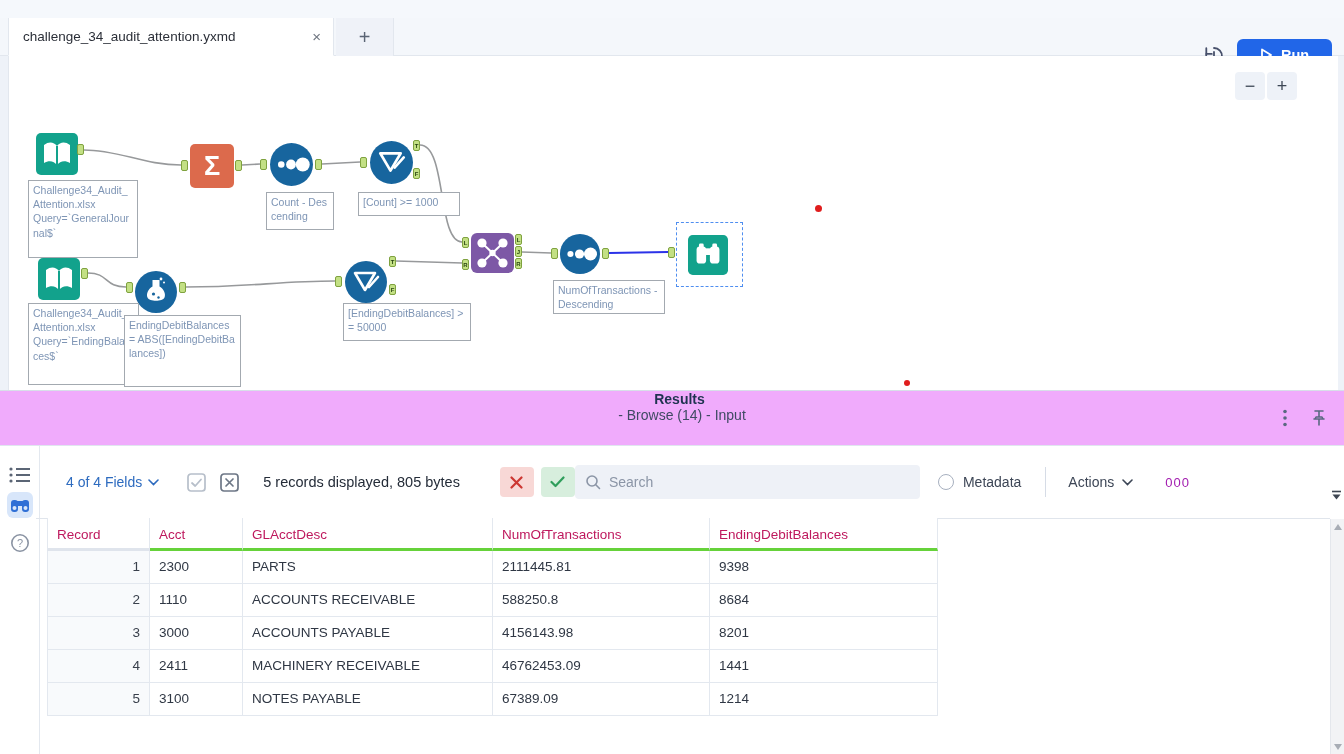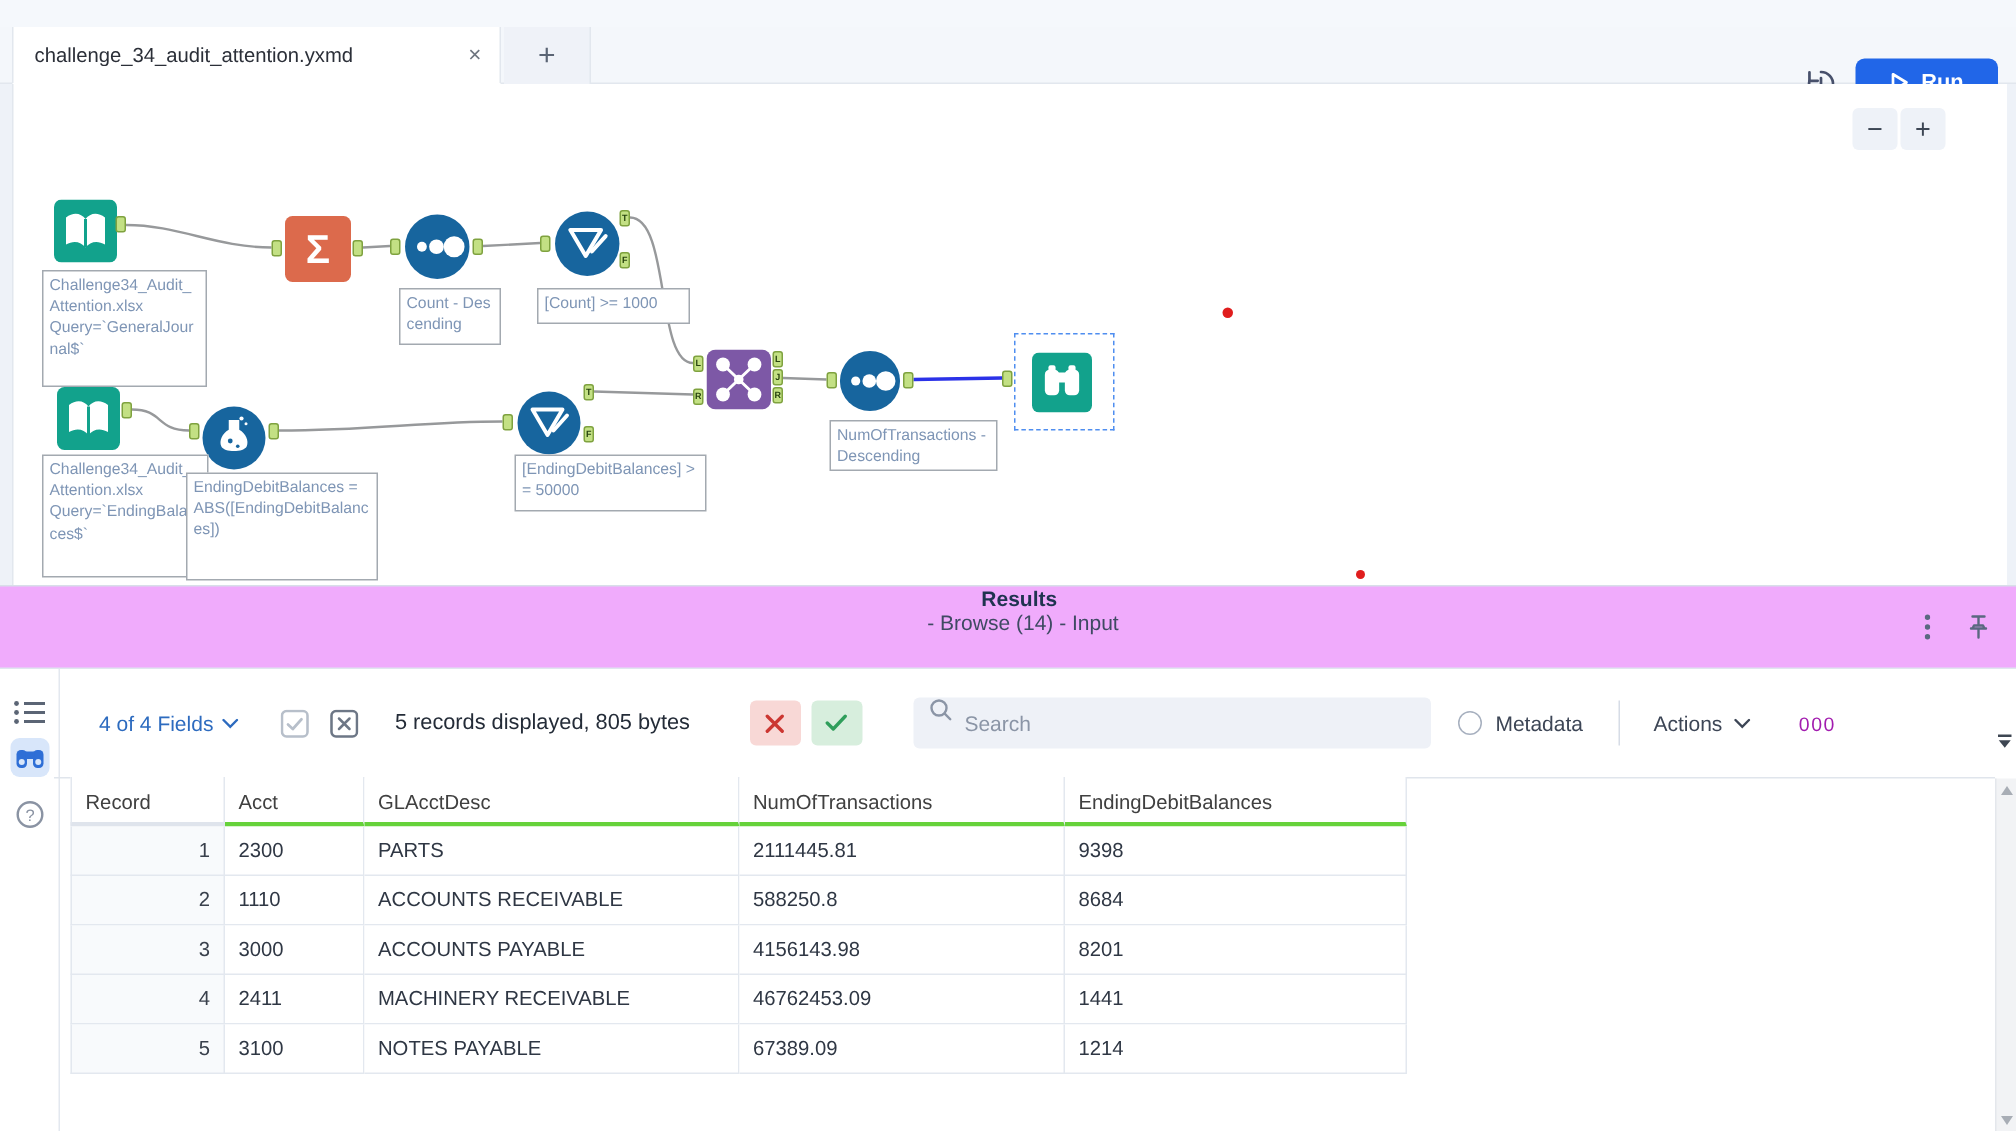--- a/index.html
+++ b/index.html
@@ -40,33 +40,33 @@
   .left-rail{position:absolute;left:0;top:0;width:40px;height:308px;background:#fff;border-right:1px solid #e3e8ef;}
   .rail-icon{position:absolute;left:7px;width:26px;height:26px;display:flex;align-items:center;justify-content:center;}
   .rail-active{background:#d8e6fa;border-radius:6px;}
   .toolbar{position:absolute;left:40px;top:0;width:1290px;height:72px;display:flex;align-items:center;}
   .fields-btn{display:flex;align-items:center;gap:6px;margin-left:26px;color:#2d6bbf;font-size:14px;}
   .tb-icon{margin-left:14px;display:flex;align-items:center;}
   .records-text{margin-left:24px;font-size:14.5px;color:#242c38;}
   .sq-btn{width:34px;height:30px;border-radius:4px;display:flex;align-items:center;justify-content:center;}
   .x-btn{margin-left:40px;background:#f8d8d6;}
   .ck-btn{margin-left:7px;background:#d7eedd;}
-  .search-box{margin-left:34px;width:345px;height:34px;background:#eef1f7;border-radius:4px;display:flex;padding:0 10px;}
+  .search-box{width:345px;height:34px;background:#eef1f7;border-radius:4px;display:flex;align-items:center;padding:0 10px;}
   .search-box input{border:none;outline:none;background:transparent;font-size:14px;color:#333;font-family:"Liberation Sans",sans-serif;width:280px;margin-left:8px;}
   .search-box input::placeholder{color:#8b95a6;}
   .radio-wrap{margin-left:18px;display:flex;align-items:center;gap:9px;font-size:14px;color:#3d4656;}
   .radio{width:16px;height:16px;border:1.5px solid #a7b0bf;border-radius:50%;background:#fff;}
   .v-div{margin-left:24px;width:1px;height:30px;background:#d6dce6;}
   .actions-btn{margin-left:22px;display:flex;align-items:center;gap:8px;font-size:14px;color:#3d4656;}
   .cell-indicator{margin-left:32px;font-size:13px;color:#a21caf;letter-spacing:1px;}
   .table-topline{position:absolute;left:36px;right:14px;top:72px;height:1px;background:#e0e5ec;}
 
   
   .grid{position:absolute;left:47px;top:72px;width:891px;display:grid;grid-template-columns:103px 93px 250px 217px 228px;}
-  .th{height:33px;line-height:33px;font-size:13.5px;color:#404040;padding:0 9px;border-right:1px solid #e3e8ef;border-bottom:3px solid var(--header_green,#66d23a);background:#fff;white-space:nowrap;overflow:hidden;}
+  .th{height:33px;line-height:33px;font-size:13.5px;color:#be185d;padding:0 9px;border-right:1px solid #e3e8ef;border-bottom:3px solid var(--header_green,#66d23a);background:#fff;white-space:nowrap;overflow:hidden;}
   .th-record{border-bottom:3px solid #dfe4ec;border-left:1px solid #e3e8ef;}
   .td{height:33px;line-height:32px;font-size:13.5px;color:#2f3744;padding:0 9px;border-right:1px solid #e3e8ef;border-bottom:1px solid #e3e8ef;background:#fff;white-space:nowrap;overflow:hidden;}
   .td-record{text-align:right;background:#f8fafc;border-left:1px solid #e3e8ef;color:#39404c;}
 
   
   .scrollbar{position:absolute;right:0;top:73px;width:14px;height:235px;background:#f2f3f5;border-left:1px solid #e4e7ec;}
   .sb-up{position:absolute;left:3px;top:5px;width:0;height:0;border-left:4px solid transparent;border-right:4px solid transparent;border-bottom:6px solid #a8adb5;}
   .sb-down{position:absolute;left:3px;bottom:4px;width:0;height:0;border-left:4px solid transparent;border-right:4px solid transparent;border-top:6px solid #a8adb5;}
   .dbl-down{position:absolute;right:1px;top:42px;width:13px;height:13px;}
 </style>
@@ -175,21 +175,21 @@
         <circle cx="22" cy="22" r="21" style="fill:var(--tool_blue,#17659e)"></circle>
         <path d="M18.5 10 L25.5 10 L25.5 16.5 C30 19 32 24 30.5 27.5 C28.7 31.8 15.3 31.8 13.5 27.5 C12 24 14 19 18.5 16.5 Z" fill="#fff"></path>
         <circle cx="27" cy="9" r="1.4" fill="#fff"></circle>
           <circle cx="30" cy="12.5" r="1" fill="#fff"></circle>
         <circle cx="19.5" cy="24" r="1.6" fill="#17659e"></circle>
           <circle cx="24.5" cy="27.5" r="1.2" fill="#17659e"></circle>
       </svg>
     </div>
     <div class="anchor" style="left:117px;top:226px;"></div>
     <div class="anchor" style="left:170px;top:226px;"></div>
-    <div class="annotation" style="left:115px;top:259px;width:128px;height:72px;">EndingDebitBalances = ABS([EndingDebitBalances])</div>
+    <div class="annotation" style="left:115px;top:259px;width:117px;height:72px;">EndingDebitBalances = ABS([EndingDebitBalances])</div>
 
     <div class="tool" style="left:335px;top:204px;">
       <svg width="44" height="44" viewBox="0 0 44 44">
         <circle cx="22" cy="22" r="21" style="fill:var(--tool_blue,#17659e)"></circle>
         <path d="M11 13 L31 13 L21 30 Z" fill="none" stroke="#fff" stroke-width="2.6" stroke-linejoin="round"></path>
         <path d="M25 27 L34 17" stroke="#fff" stroke-width="2.6" stroke-linecap="round"></path>
       </svg>
     </div>
     <div class="anchor" style="left:326px;top:220px;"></div>
     <div class="anchor" style="left:380px;top:200px;">T</div>

